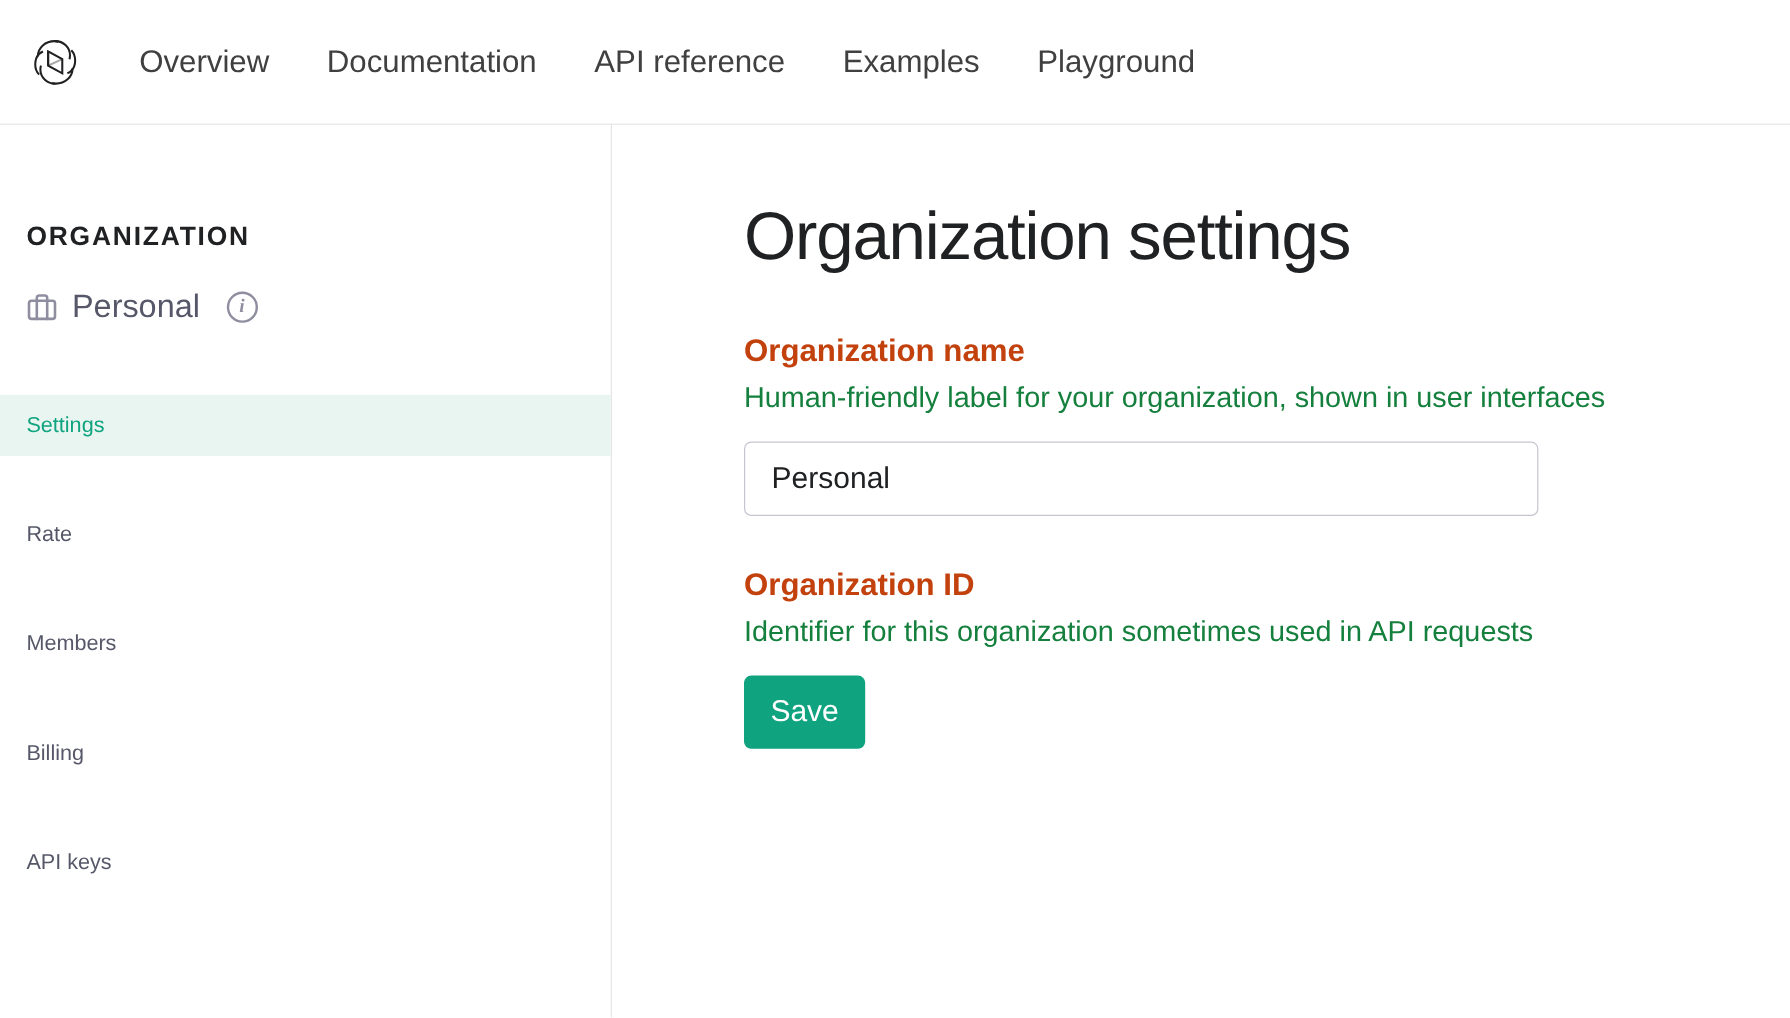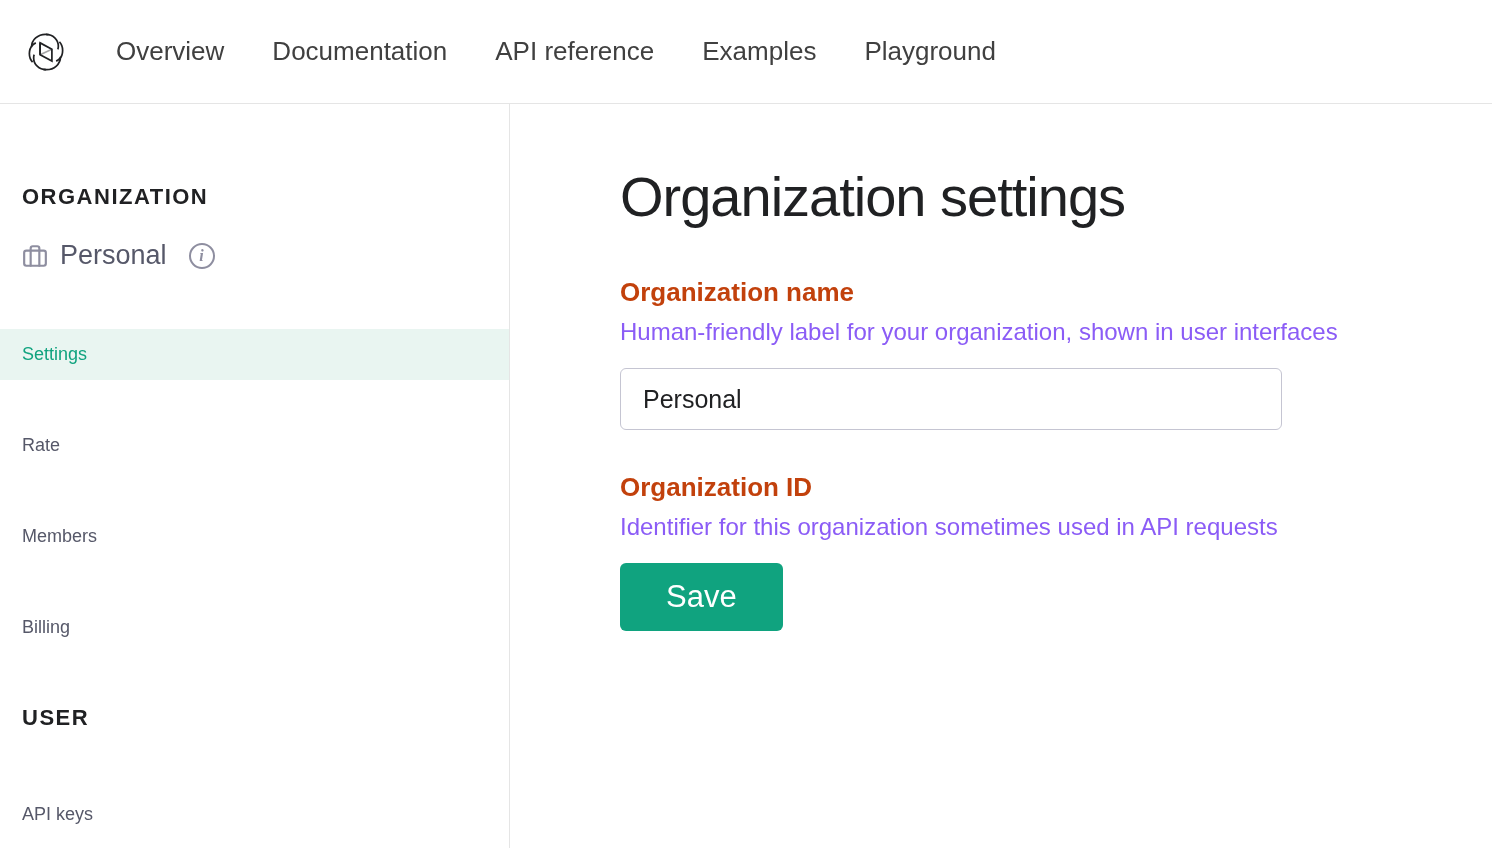--- a/index.html
+++ b/index.html
@@ -88,21 +88,21 @@
     margin-bottom: 48px;
   }
   .field-label {
     font-size: 26px;
     font-weight: 700;
     color: #c2410c;
     margin-bottom: 10px;
   }
   .field-desc {
     font-size: 24px;
-    color: #8b5cf6;
+    color: #15803d;
     margin-bottom: 22px;
   }
   .text-input {
     width: 662px;
     height: 62px;
     border: 1px solid #c5c5d2;
     border-radius: 6px;
     font-size: 25px;
     padding: 0 22px;
     color: #202123;
@@ -112,22 +112,22 @@
   }
   .text-input.readonly {
     background: #f7f7f8;
     color: #9b9ba8;
   }
   .save-button {
     background: #10a37f;
     color: #fff;
     border: none;
     border-radius: 6px;
-    font-size: 31px;
-    padding: 16px 46px;
+    font-size: 25px;
+    padding: 16px 22px;
     cursor: pointer;
   }
   .info-icon-circle {
     width:26px;height:26px;border:2px solid #8e8ea0;border-radius:50%;
     display:flex;align-items:center;justify-content:center;
     font-size:16px;color:#8e8ea0;font-weight:600;font-style:italic;font-family:Georgia,serif;
     margin-left:10px;
   }
   .org-icon svg { display:block; }
 </style>
@@ -170,21 +170,20 @@
       </span>
       <span class="sidebar-org-name">Personal</span>
       <span class="info-icon-circle">i</span>
     </div>
 
     <div class="sidebar-item active">Settings</div>
     <div class="sidebar-item">Rate</div>
     <div class="sidebar-item">Members</div>
     <div class="sidebar-item">Billing</div>
 
-    <div class="sidebar-section-title user">USER</div>
     <div class="sidebar-item">API keys</div>
   </div>
 
   <div class="main">
     <h1 class="page-title">Organization settings</h1>
 
     <div class="field-label">Organization name</div>
     <div class="field-desc">Human-friendly label for your organization, shown in user interfaces</div>
     <input class="text-input" type="text" value="Personal" style="">
 

